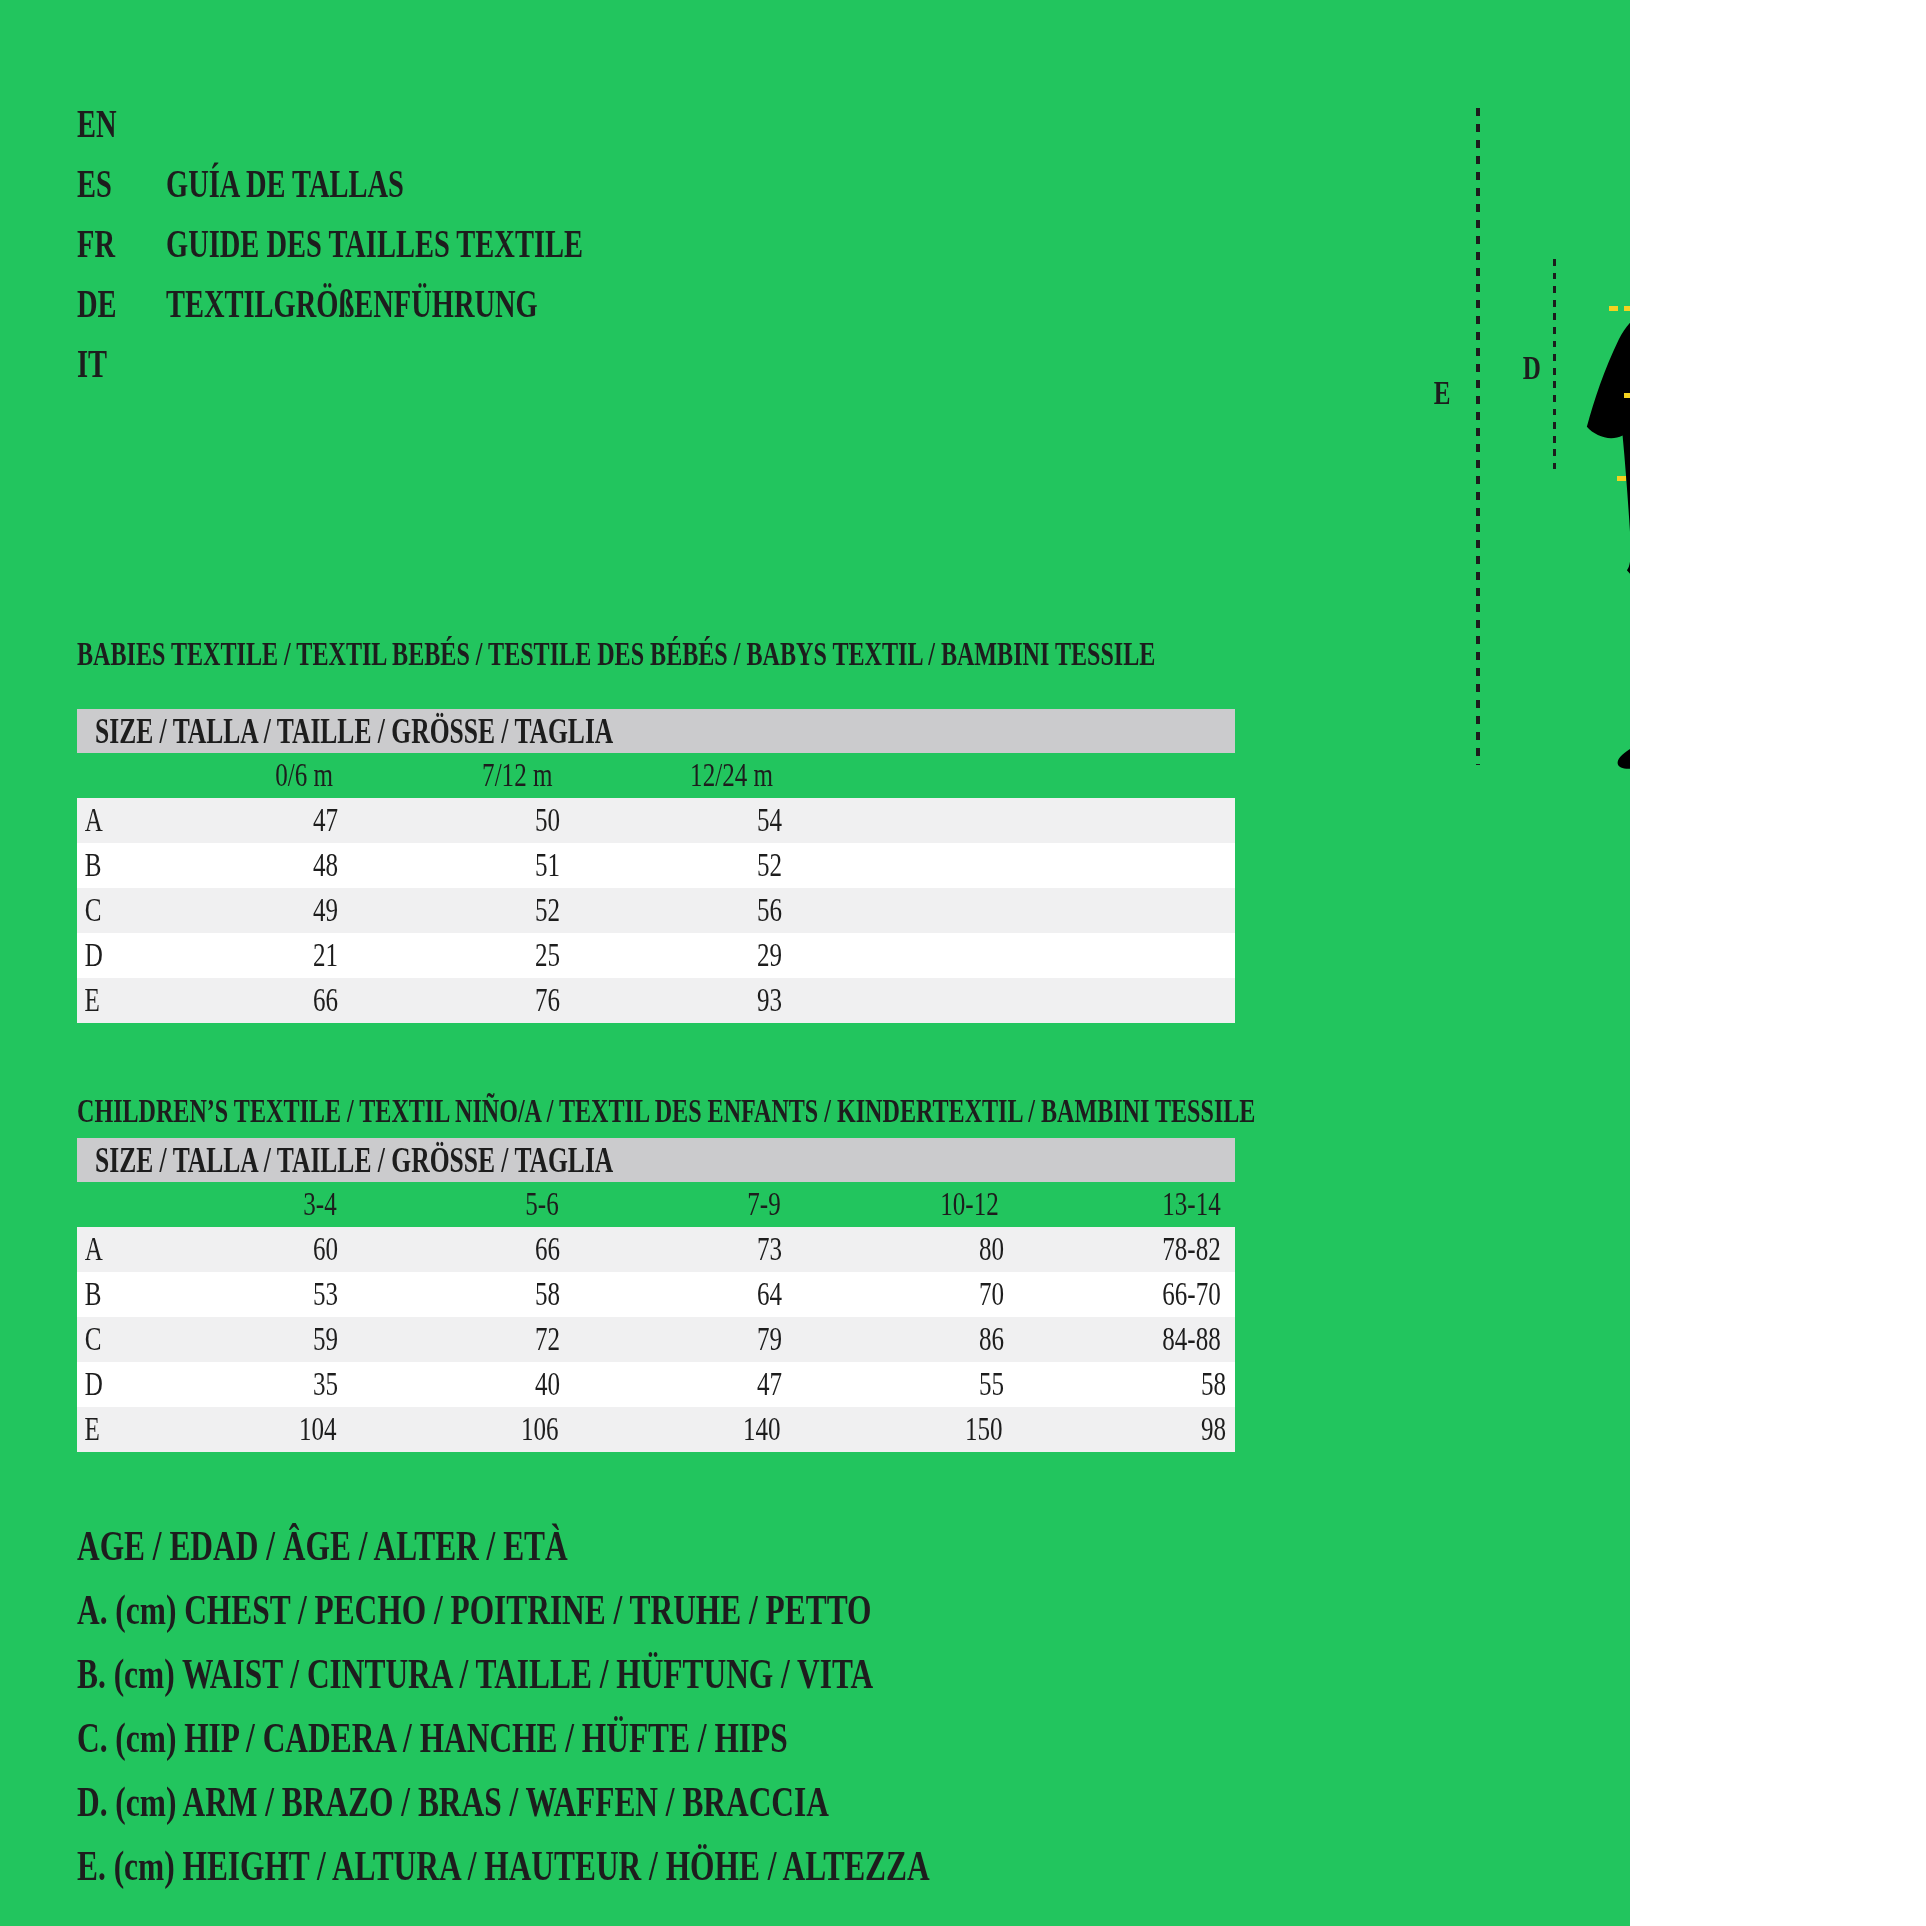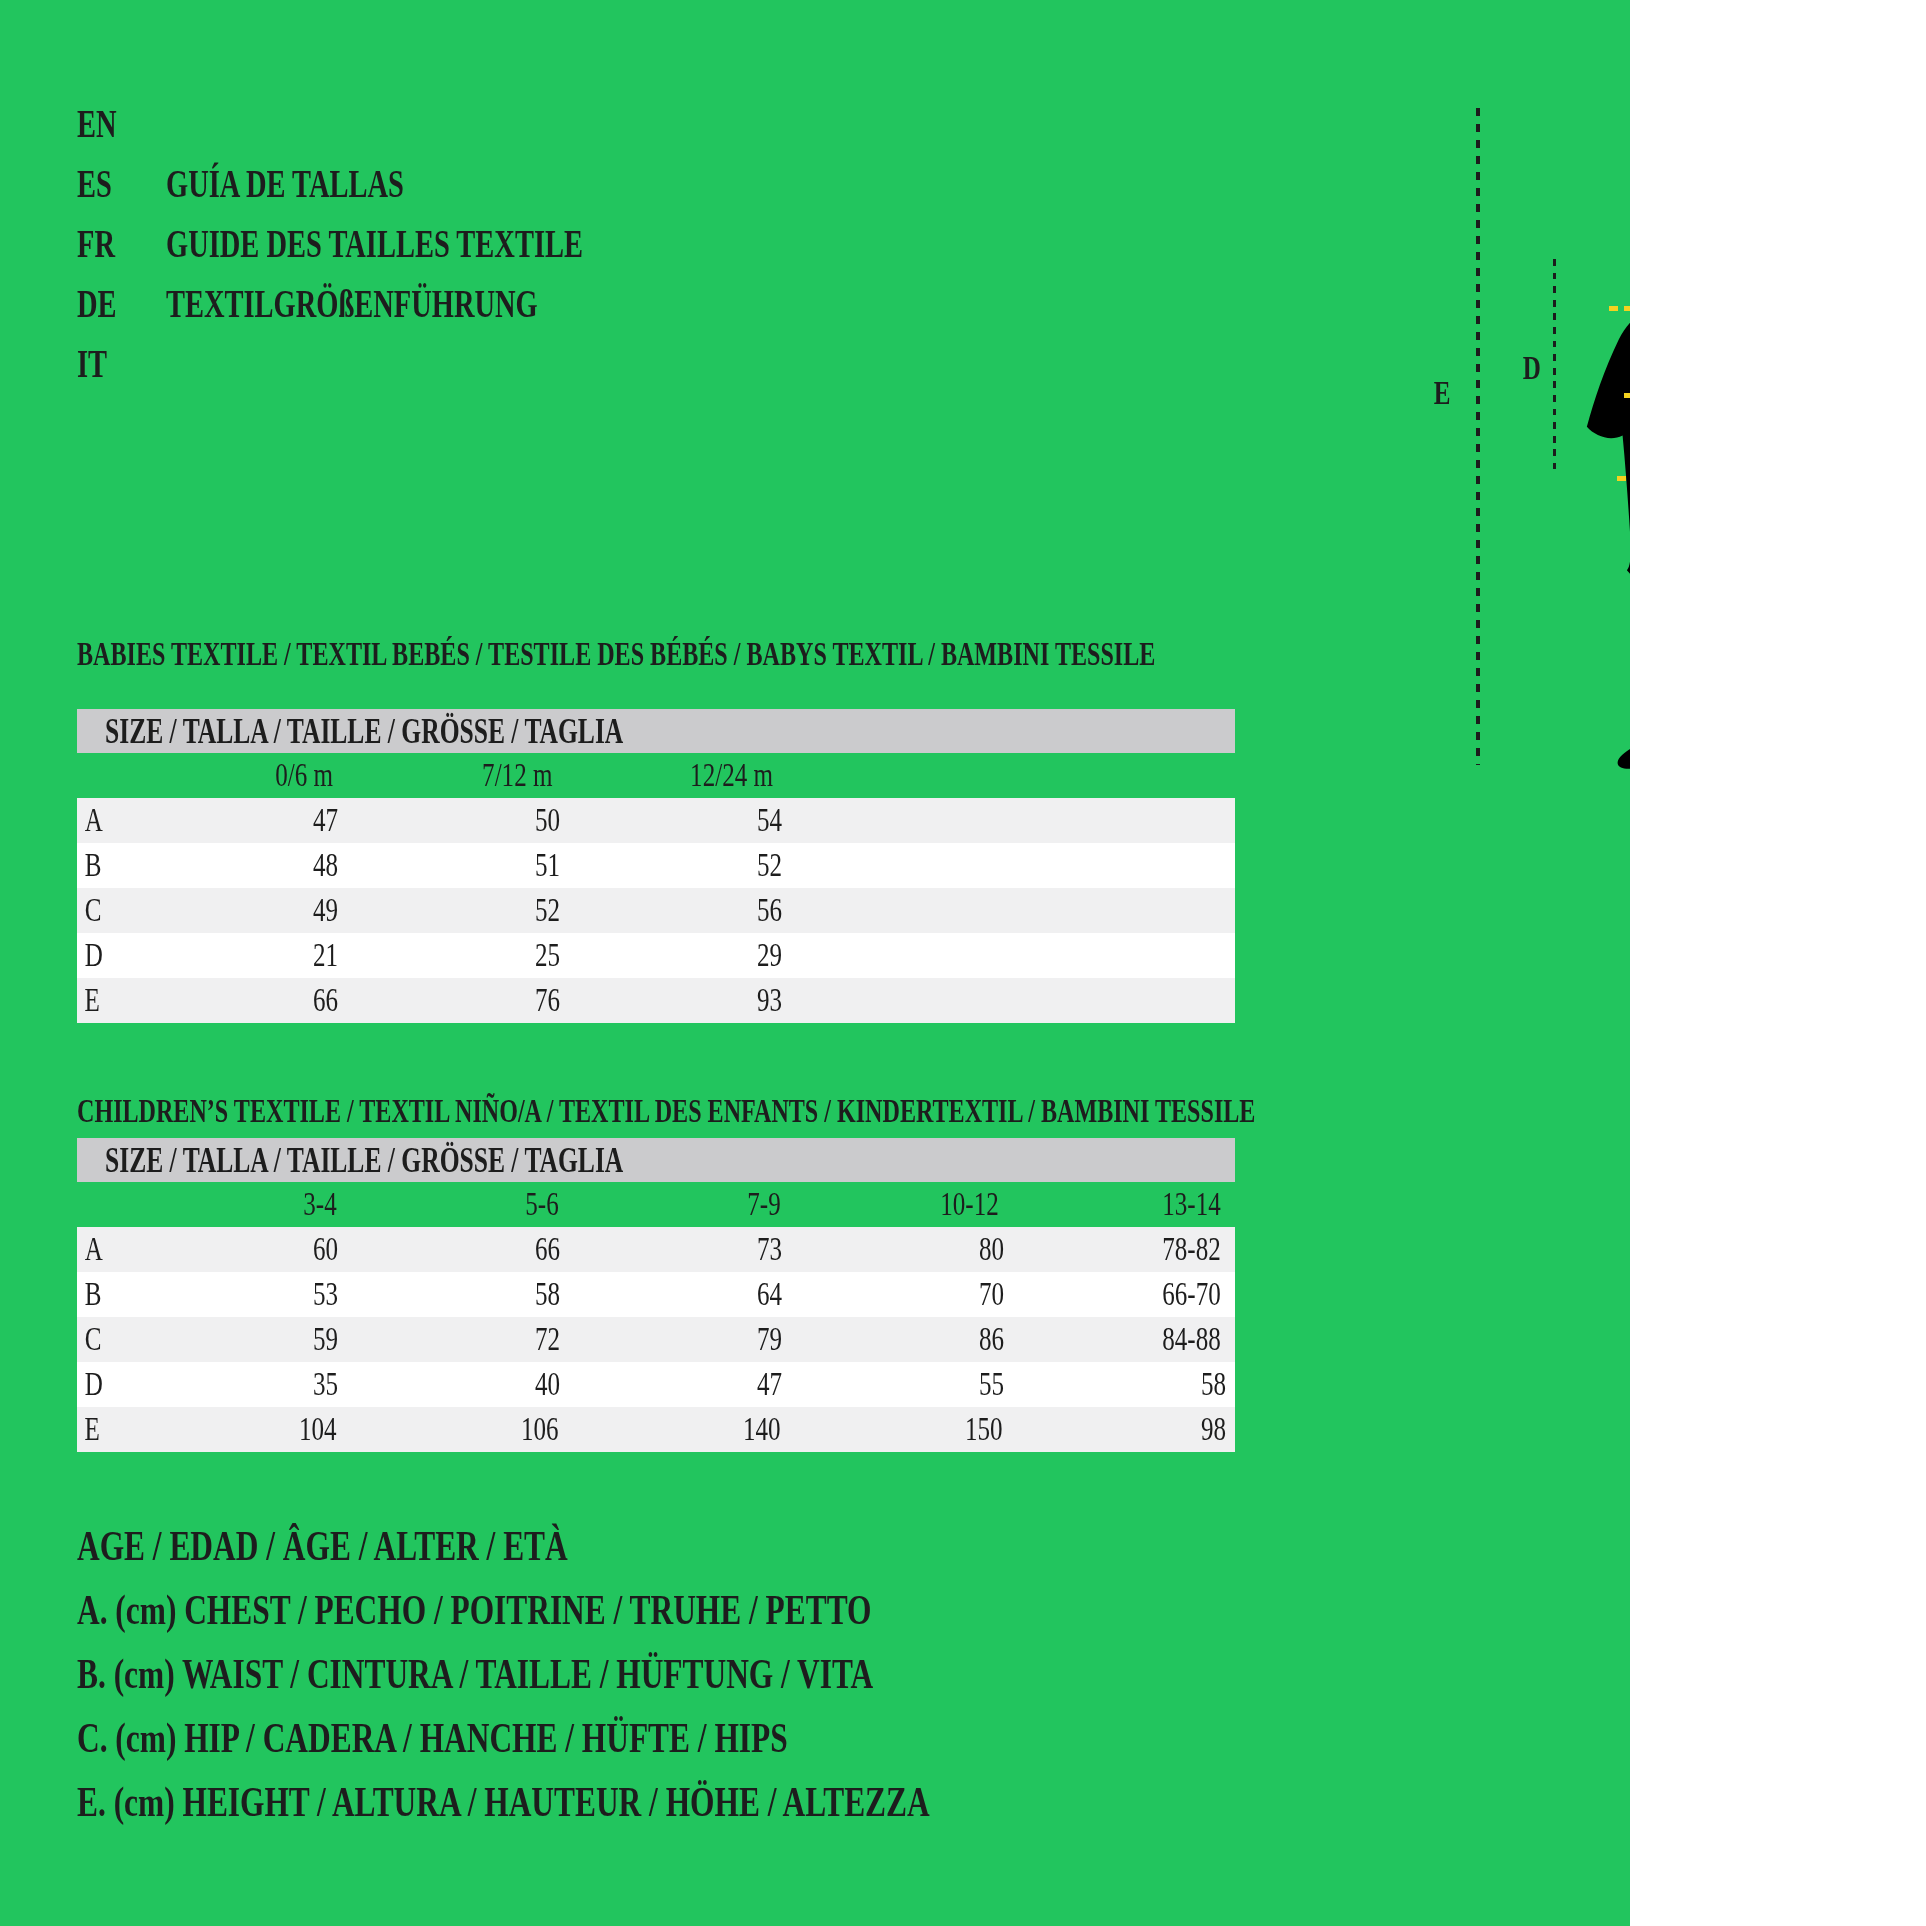--- a/index.html
+++ b/index.html
@@ -37,21 +37,21 @@
 
   
   .sec-title{position:absolute;left:77px;font-size:33px;font-weight:bold;line-height:47px;}
   .babies-title{top:631px;}
   .children-title{top:1076px;margin-top:12px;}
 
   
   .tbl{position:absolute;left:77px;width:1158px;}
   .tbl-babies{top:709px;}
   .tbl-children{top:1138px;}
-  .tbl-bar{height:44px;line-height:46px;background:#cbcbcd;font-size:35px;font-weight:bold;padding-left:28px;box-sizing:border-box;}
+  .tbl-bar{height:44px;line-height:46px;background:#cbcbcd;font-size:35px;font-weight:bold;padding-left:18px;box-sizing:border-box;}
   .tbl-cols{display:flex;height:45px;align-items:center;font-size:33px;}
   .tbl-row{display:flex;height:45px;align-items:center;font-size:33px;}
   .tbl-row:nth-child(odd){background:#f0f0f1;}
   .rows .tbl-row{background:#ffffff;}
   .rows .tbl-row:nth-child(odd){background:#f0f0f1;}
   .c-label{width:43px;text-align:left;padding-left:5px;box-sizing:border-box;}
   .c-val{width:222px;text-align:right;}
 
   
   .legend{position:absolute;left:77px;top:1514px;}
@@ -206,17 +206,18 @@
         <span class="c-val"><span class="cxc">98</span></span>
       </div>
     </div>
   </section>
 
   <section class="legend">
     <div class="legend-line"><span class="cx">AGE / EDAD / ÂGE / ALTER / ETÀ</span></div>
     <div class="legend-line"><span class="cx">A. (cm) CHEST / PECHO / POITRINE / TRUHE / PETTO</span></div>
     <div class="legend-line"><span class="cx">B. (cm) WAIST / CINTURA / TAILLE / HÜFTUNG / VITA</span></div>
     <div class="legend-line"><span class="cx">C. (cm) HIP / CADERA / HANCHE / HÜFTE / HIPS</span></div>
+    <div class="legend-line"><span class="cx">D. (cm) ARM / BRAZO / BRAS / WAFFEN / BRACCIA</span></div>
     <div class="legend-line"><span class="cx">E. (cm) HEIGHT / ALTURA / HAUTEUR / HÖHE / ALTEZZA</span></div>
   </section>
 
 </div>
 
 
 </body></html>

